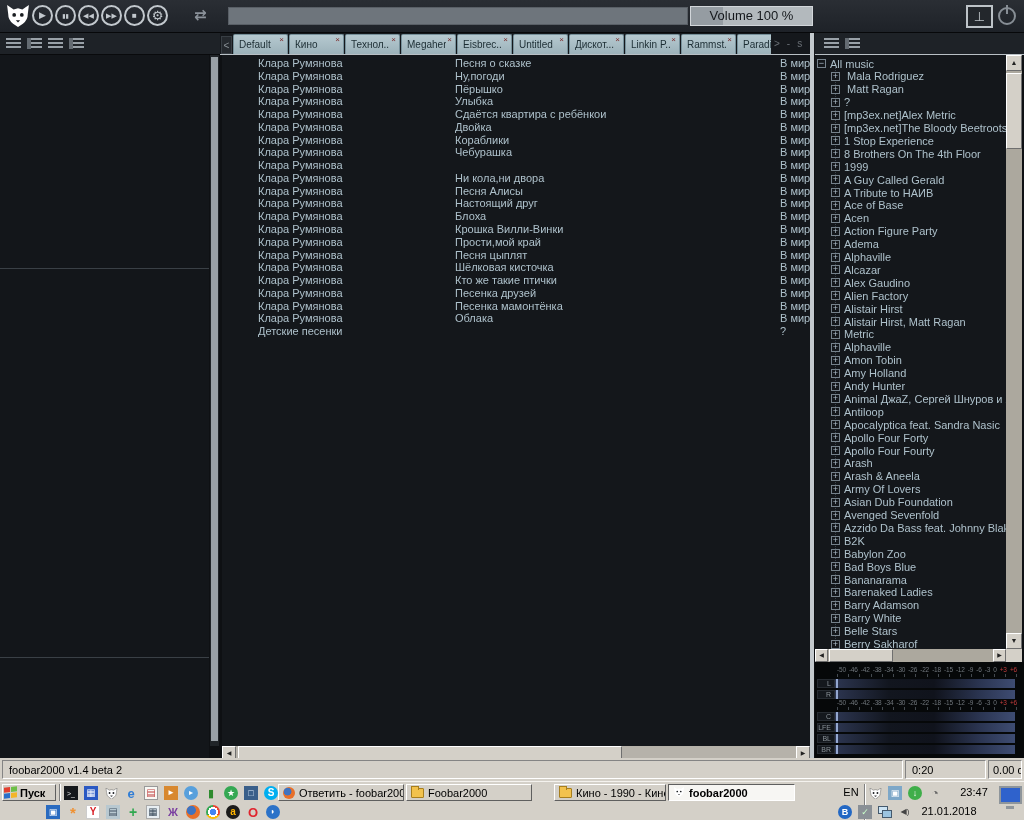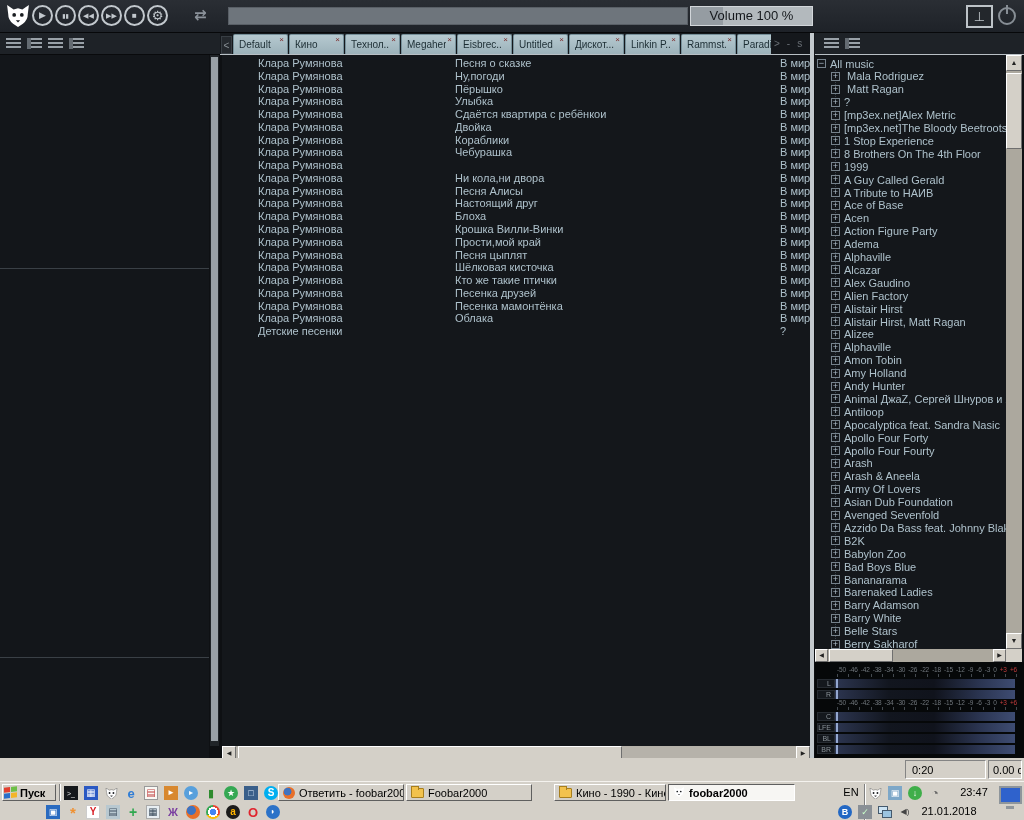--- a/index.html
+++ b/index.html
@@ -341,21 +341,21 @@
       <div class="trow" style="top: 143.9px; left: 16px;"><span class="tbox">+</span><span class="tlabel">Ace of Base</span></div>
       <div class="trow" style="top: 156.8px; left: 16px;"><span class="tbox">+</span><span class="tlabel">Acen</span></div>
       <div class="trow" style="top: 169.7px; left: 16px;"><span class="tbox">+</span><span class="tlabel">Action Figure Party</span></div>
       <div class="trow" style="top: 182.6px; left: 16px;"><span class="tbox">+</span><span class="tlabel">Adema</span></div>
       <div class="trow" style="top: 195.5px; left: 16px;"><span class="tbox">+</span><span class="tlabel">Alphaville</span></div>
       <div class="trow" style="top: 208.4px; left: 16px;"><span class="tbox">+</span><span class="tlabel">Alcazar</span></div>
       <div class="trow" style="top: 221.3px; left: 16px;"><span class="tbox">+</span><span class="tlabel">Alex Gaudino</span></div>
       <div class="trow" style="top: 234.2px; left: 16px;"><span class="tbox">+</span><span class="tlabel">Alien Factory</span></div>
       <div class="trow" style="top: 247.1px; left: 16px;"><span class="tbox">+</span><span class="tlabel">Alistair Hirst</span></div>
       <div class="trow" style="top: 260px; left: 16px;"><span class="tbox">+</span><span class="tlabel">Alistair Hirst, Matt Ragan</span></div>
-      <div class="trow" style="top: 272.9px; left: 16px;"><span class="tbox">+</span><span class="tlabel">Alizee</span></div>
+      <div class="trow" style="top: 272.9px; left: 16px;"><span class="tbox">+</span><span class="tlabel">Metric</span></div>
       <div class="trow" style="top: 285.8px; left: 16px;"><span class="tbox">+</span><span class="tlabel">Alphaville</span></div>
       <div class="trow" style="top: 298.7px; left: 16px;"><span class="tbox">+</span><span class="tlabel">Amon Tobin</span></div>
       <div class="trow" style="top: 311.6px; left: 16px;"><span class="tbox">+</span><span class="tlabel">Amy Holland</span></div>
       <div class="trow" style="top: 324.5px; left: 16px;"><span class="tbox">+</span><span class="tlabel">Andy Hunter</span></div>
       <div class="trow" style="top: 337.4px; left: 16px;"><span class="tbox">+</span><span class="tlabel">Animal ДжаZ, Сергей Шнуров и Жа</span></div>
       <div class="trow" style="top: 350.3px; left: 16px;"><span class="tbox">+</span><span class="tlabel">Antiloop</span></div>
       <div class="trow" style="top: 363.2px; left: 16px;"><span class="tbox">+</span><span class="tlabel">Apocalyptica feat. Sandra Nasic</span></div>
       <div class="trow" style="top: 376.1px; left: 16px;"><span class="tbox">+</span><span class="tlabel">Apollo Four Forty</span></div>
       <div class="trow" style="top: 389px; left: 16px;"><span class="tbox">+</span><span class="tlabel">Apollo Four Fourty</span></div>
       <div class="trow" style="top: 401.9px; left: 16px;"><span class="tbox">+</span><span class="tlabel">Arash</span></div>
@@ -447,20 +447,21 @@
         <span class="mlabel">BL</span>
         <div class="mbar"></div>
       </div>
       <div class="mrow">
         <span class="mlabel">BR</span>
         <div class="mbar"></div>
       </div>
     </div>
 
   <div id="statusbar">
+    <div class="sseg" style="left:2px;width:901px">foobar2000 v1.4 beta 2</div>
     <div class="sseg" style="left:905px;width:81px">0:20</div>
     <div class="sseg" style="left:988px;width:34px;padding-left:4px">0.00 dB</div>
   </div>
 
   <div id="taskbar">
     <div id="startbtn">
       <span class="flag">
           <i></i>
           <i></i>
           <i></i>

